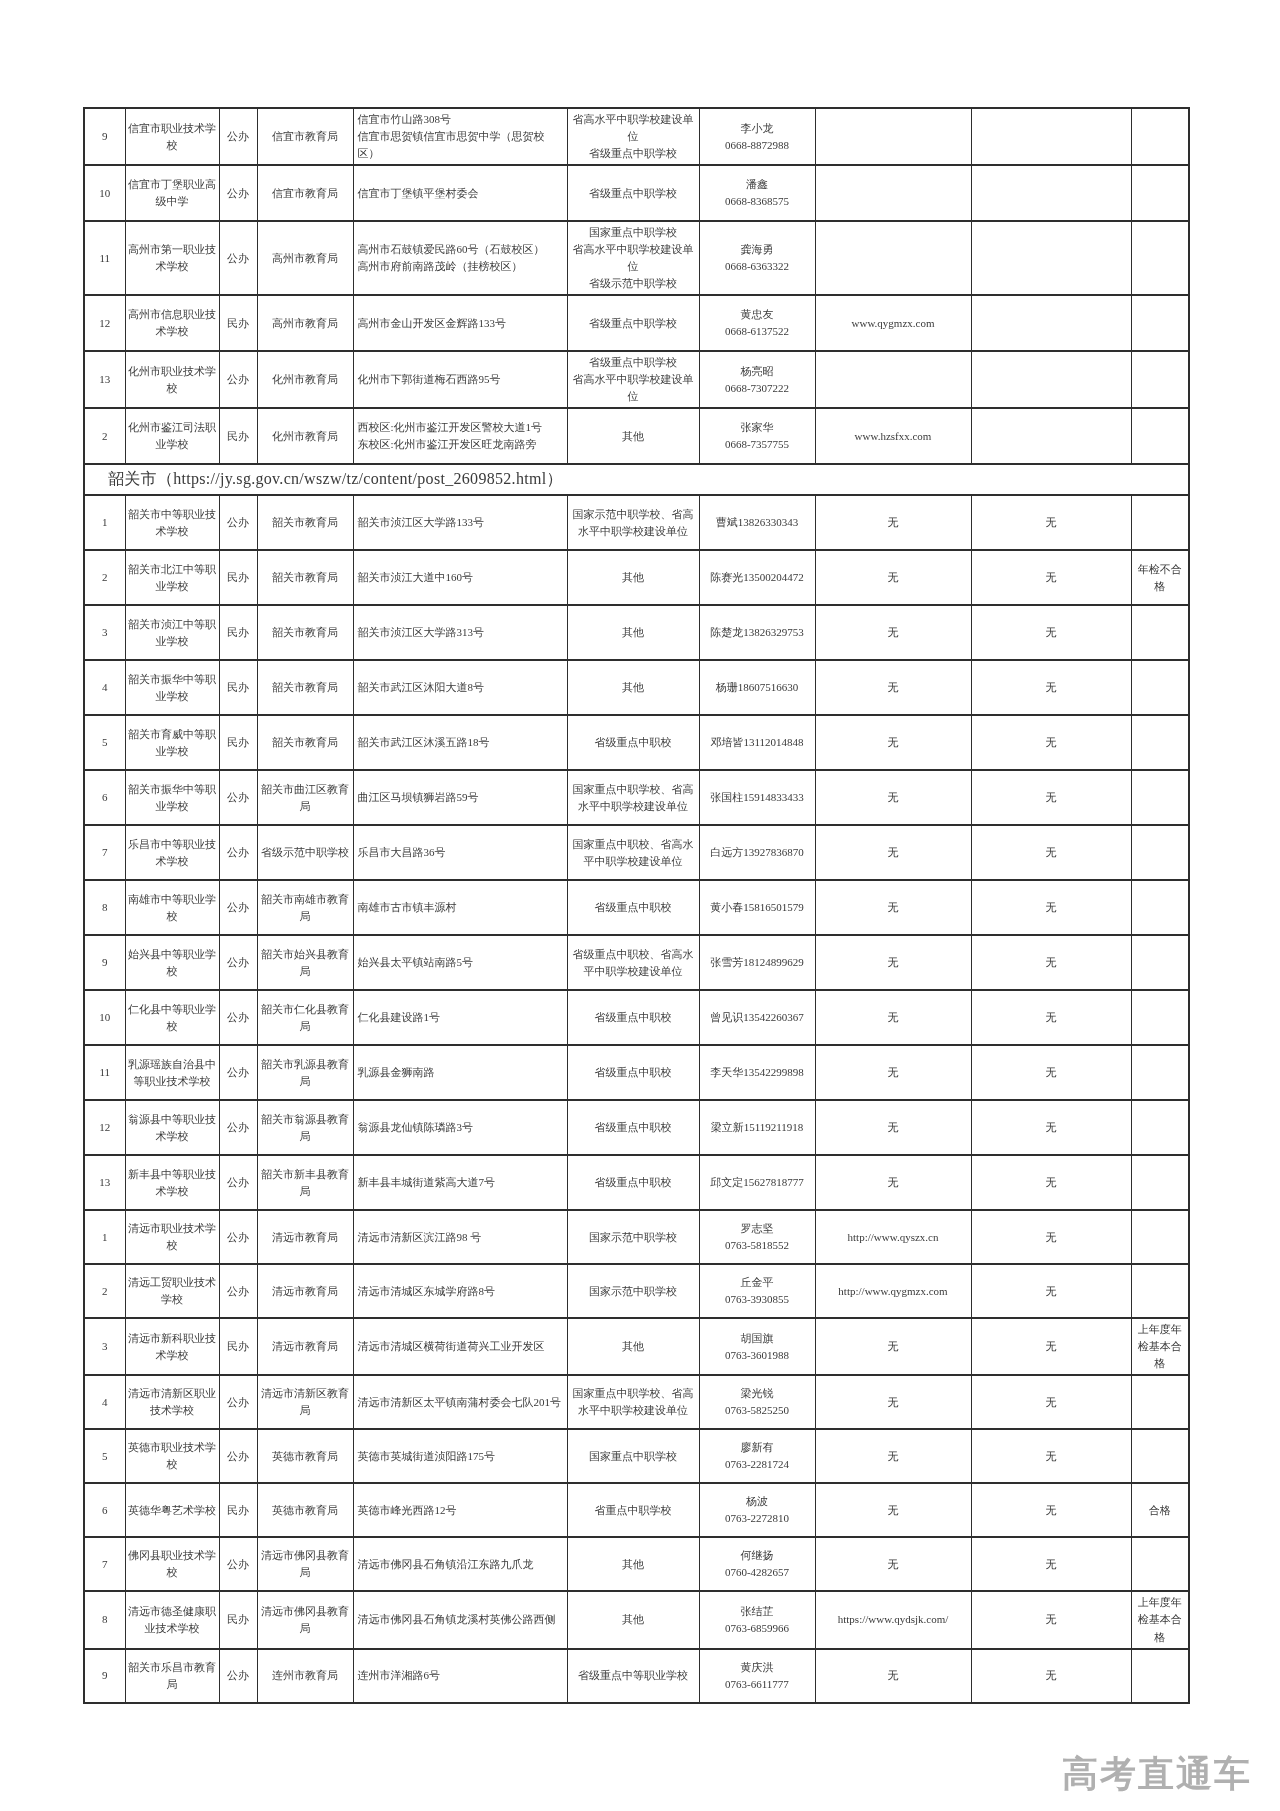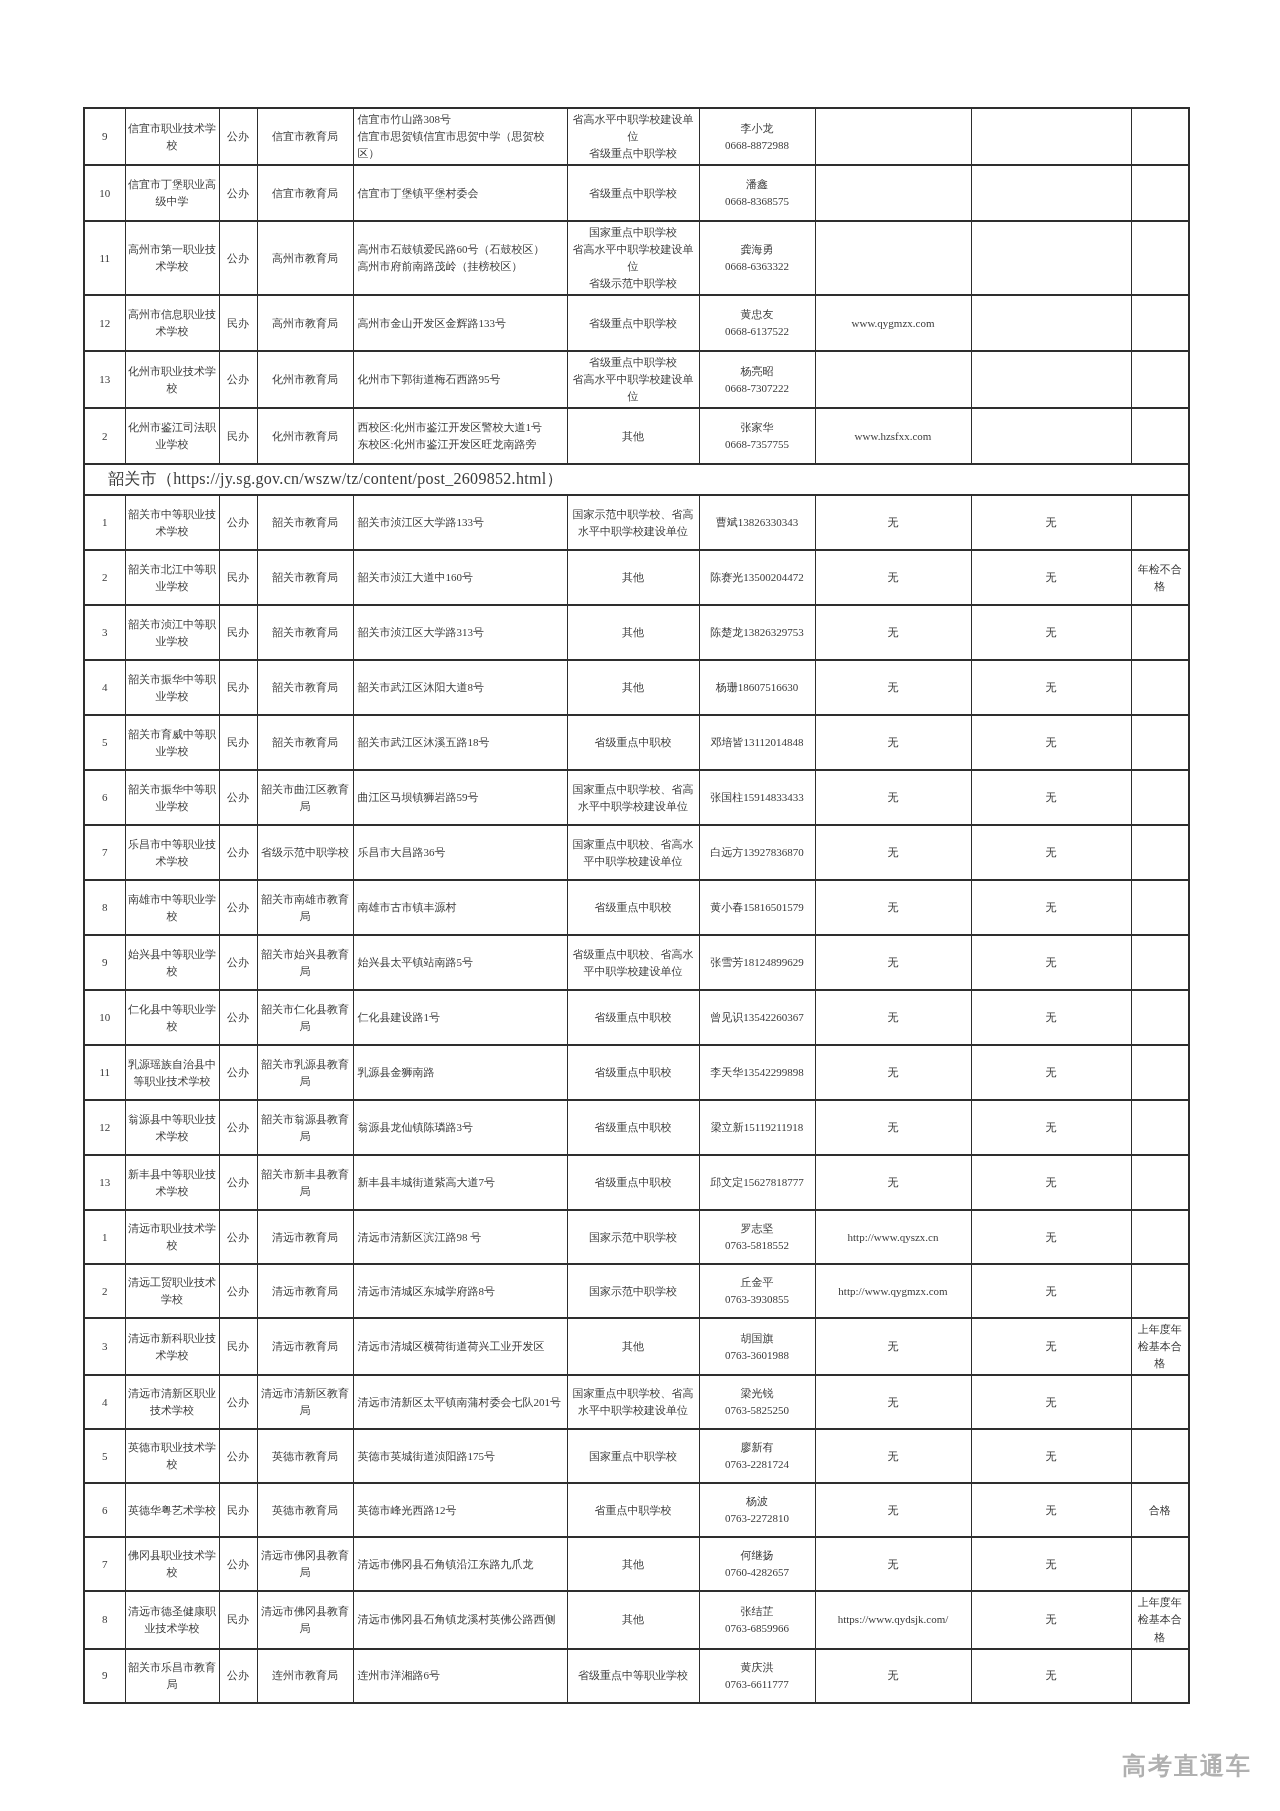--- a/index.html
+++ b/index.html
@@ -40,21 +40,21 @@
     height:24px;
     text-align:left;
     font-size:16px;
     padding-left:23px;
     letter-spacing:0.3px;
   }
   #watermark{
     position:absolute;
     right:28px;
     top:1750px;
-    font-size:24px;
+    font-size:36px;
     font-weight:bold;
     letter-spacing:2px;
     color:#b0b0b0;
     font-family:"Liberation Sans","DejaVu Sans",sans-serif;
   }
 </style>
 </head>
 <body>
 
 <div id="page">

